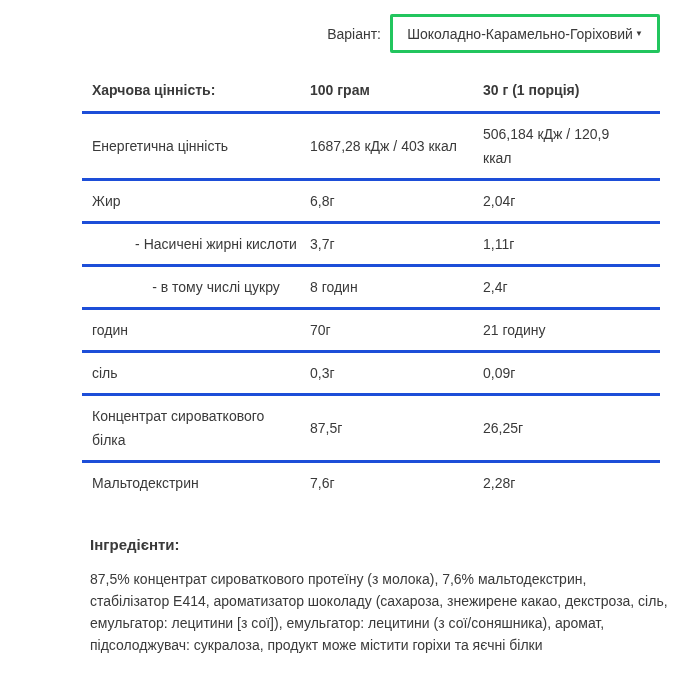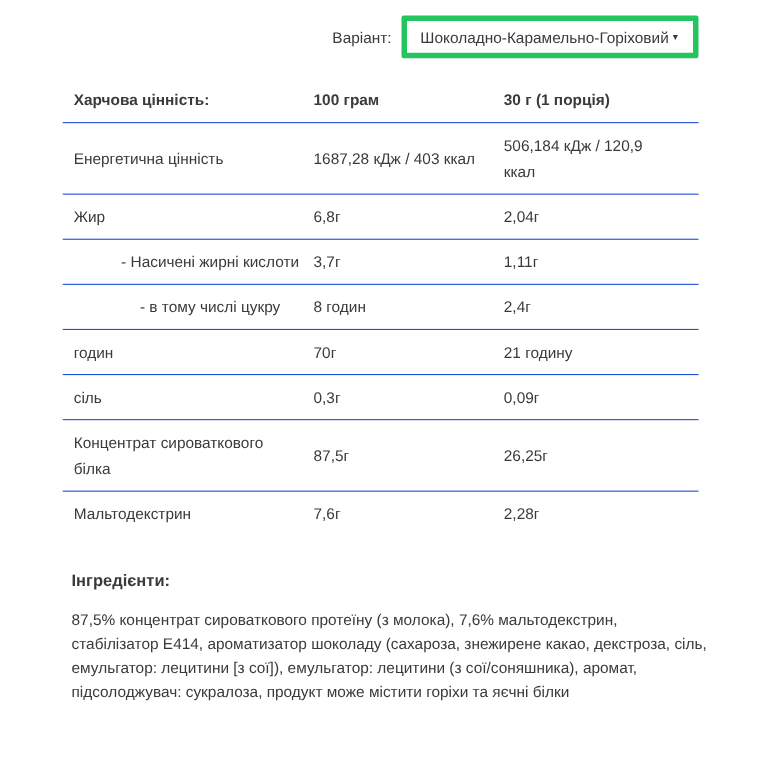--- a/index.html
+++ b/index.html
@@ -8,21 +8,21 @@
     background: #ffffff;
   }
   body {
     width: 700px;
     height: 700px;
     font-family: "Liberation Sans", sans-serif;
     color: #3a3a3a;
     overflow: hidden;
   }
   .page {
-    padding: 14px 0 0 57px;
+    padding: 14px 0 0 82px;
   }
   .content {
     width: 578px;
   }
 
   
   .variant-row {
     display: flex;
     align-items: center;
     justify-content: flex-end;
@@ -30,21 +30,21 @@
   }
   .variant-label {
     font-size: 14px;
     margin-right: 9px;
     white-space: nowrap;
   }
   .variant-dropdown {
     width: 270px;
     height: 39px;
     box-sizing: border-box;
-    border: 5px solid #22c55e;
+    border: 3px solid #22c55e;
     border-radius: 2px;
     background: #ffffff;
     display: flex;
     align-items: center;
     justify-content: center;
     font-size: 14px;
     cursor: pointer;
     white-space: nowrap;
   }
   .dropdown-arrow {
@@ -58,21 +58,21 @@
     width: 578px;
     margin-top: 23px;
     font-size: 14px;
   }
   .trow {
     display: grid;
     grid-template-columns: 228px 173px 1fr;
     align-items: center;
     padding: 8px 0;
     line-height: 24px;
-    border-bottom: 1px solid #1d4ed8;
+    border-bottom: 3px solid #1d4ed8;
   }
   .header-row {
     font-weight: bold;
     padding: 2px 0 9px 0;
   }
   #table-rows .trow:last-child {
     border-bottom: none;
   }
   .cell { text-align: left; }
   .cell.c1 { padding-left: 10px; }

